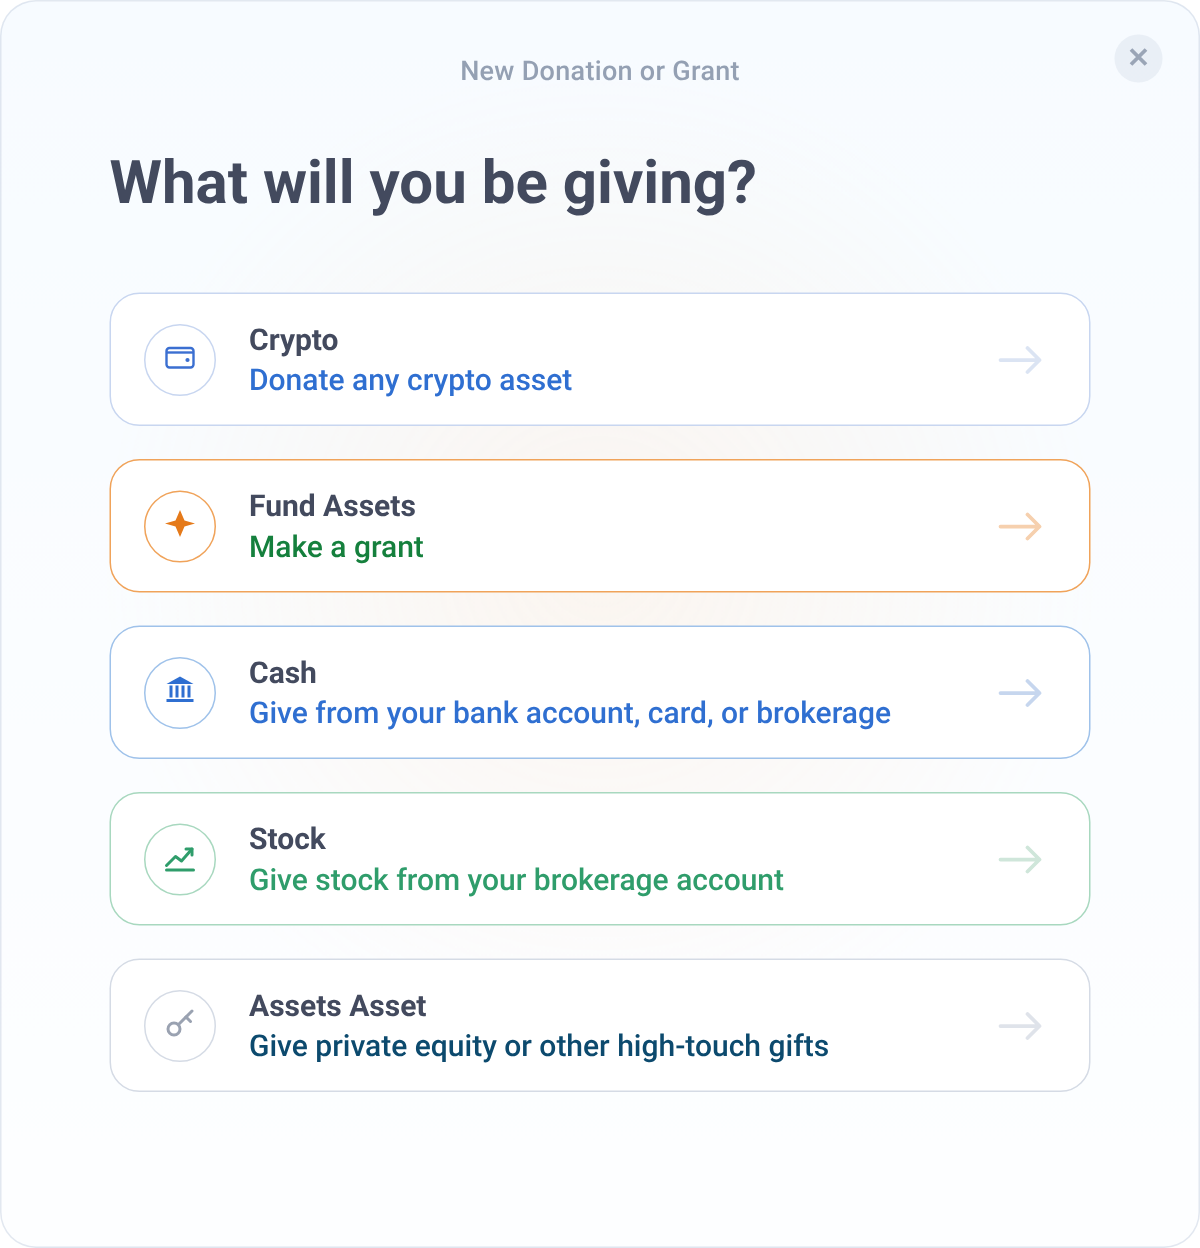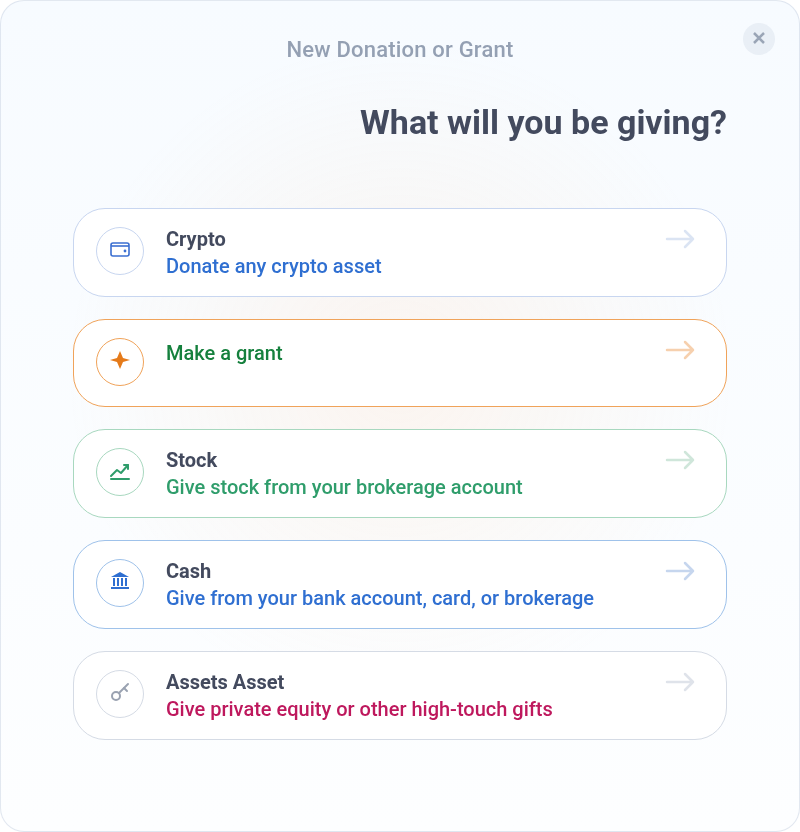--- a/index.html
+++ b/index.html
@@ -29,41 +29,41 @@
     border-radius: 50%;
     background: rgba(220,228,238,0.5);
     display: flex;
     align-items: center;
     justify-content: center;
     cursor: pointer;
   }
   .close-btn svg { width: 14px; height: 14px; stroke: #9aa5b6; stroke-width: 2.5; fill: none; }
   .eyebrow {
     text-align: center;
-    font-size: 22px;
+    font-size: 18px;
     color: #94a0b3;
     font-weight: 500;
     letter-spacing: 0.2px;
     margin-top: 8px;
   }
   .headline {
-    text-align: right;
-    font-size: 34px;
+    text-align: left;
+    font-size: 40px;
     font-weight: 700;
     color: #434a5e;
     margin-top: 40px;
-    margin-bottom: 66px;
+    margin-bottom: 50px;
   }
   .options { display: flex; flex-direction: column; gap: 22px; }
   .option {
     display: flex;
-    align-items: flex-start;
+    align-items: center;
     background: #ffffff;
     border: 1.5px solid;
-    border-radius: 32px;
+    border-radius: 20px;
     padding: 18px 28px 18px 22px;
     cursor: pointer;
     min-height: 88px;
   }
   .option.crypto  { border-color: #c8d6f0; }
   .option.fund    { border-color: #f0a35a; }
   .option.cash    { border-color: #9fc2ea; }
   .option.stock   { border-color: #a8d8bf; }
   .option.complex { border-color: #d5dbe5; }
   .icon-ring {
@@ -78,21 +78,21 @@
   .option.cash   .icon-ring  { border-color: #9fc2ea; }
   .option.stock  .icon-ring  { border-color: #a8d8bf; }
   .option.complex .icon-ring { border-color: #d5dbe5; }
   .option .texts { margin-left: 22px; flex: 1; }
   .option .title { font-size: 20px; font-weight: 700; color: #434a5e; }
   .option .subtitle { font-size: 20px; margin-top: 3px; font-weight: 500; }
   .option.crypto  .subtitle { color: #2f6fd1; }
   .option.fund    .subtitle { color: #15803d; }
   .option.cash    .subtitle { color: #2f6fd1; }
   .option.stock   .subtitle { color: #2f9d6b; }
-  .option.complex .subtitle { color: #be185d; }
+  .option.complex .subtitle { color: #0c4a6e; }
   .arrow { width: 34px; height: 24px; flex-shrink: 0; }
   .option.crypto  .arrow svg { stroke: #dbe4f3; }
   .option.fund    .arrow svg { stroke: #f6d0ae; }
   .option.cash    .arrow svg { stroke: #c6d6ee; }
   .option.stock   .arrow svg { stroke: #cfe6da; }
   .option.complex .arrow svg { stroke: #dfe3ea; }
   .arrow svg { width: 34px; height: 24px; fill: none; stroke-width: 2.5; stroke-linecap: round; stroke-linejoin: round; }
   .ico svg { width: 24px; height: 24px; }
 </style>
 </head>
@@ -136,42 +136,22 @@
 
     <div class="option fund">
       <div class="icon-ring">
         <span class="ico">
           <svg viewBox="0 0 24 24">
             <path d="M12 3 L15 10 L22 12 L15 14 L12 21 L9 14 L2 12 L9 10 Z" fill="#e57a1a"></path>
           </svg>
         </span>
       </div>
       <div class="texts">
+        <div class="title">Fund Assets</div>
         <div class="subtitle">Make a grant</div>
-      </div>
-      <div class="arrow">
-        <svg viewBox="0 0 34 24">
-            <path d="M3 12h26M21 4l8 8-8 8"></path>
-          </svg>
-      </div>
-    </div>
-
-    <div class="option stock">
-      <div class="icon-ring">
-        <span class="ico">
-          <svg viewBox="0 0 24 24" fill="none" stroke="#2f9d6b" stroke-width="2" stroke-linecap="round" stroke-linejoin="round">
-            <path d="M3 18 L9 12 L13 15 L20 7"></path>
-            <path d="M16 7h4v4"></path>
-            <path d="M3 21h18"></path>
-          </svg>
-        </span>
-      </div>
-      <div class="texts">
-        <div class="title">Stock</div>
-        <div class="subtitle">Give stock from your brokerage account</div>
       </div>
       <div class="arrow">
         <svg viewBox="0 0 34 24">
             <path d="M3 12h26M21 4l8 8-8 8"></path>
           </svg>
       </div>
     </div>
 
     <div class="option cash">
       <div class="icon-ring">
@@ -190,20 +170,41 @@
         <div class="title">Cash</div>
         <div class="subtitle">Give from your bank account, card, or brokerage</div>
       </div>
       <div class="arrow">
         <svg viewBox="0 0 34 24">
             <path d="M3 12h26M21 4l8 8-8 8"></path>
           </svg>
       </div>
     </div>
 
+    <div class="option stock">
+      <div class="icon-ring">
+        <span class="ico">
+          <svg viewBox="0 0 24 24" fill="none" stroke="#2f9d6b" stroke-width="2" stroke-linecap="round" stroke-linejoin="round">
+            <path d="M3 18 L9 12 L13 15 L20 7"></path>
+            <path d="M16 7h4v4"></path>
+            <path d="M3 21h18"></path>
+          </svg>
+        </span>
+      </div>
+      <div class="texts">
+        <div class="title">Stock</div>
+        <div class="subtitle">Give stock from your brokerage account</div>
+      </div>
+      <div class="arrow">
+        <svg viewBox="0 0 34 24">
+            <path d="M3 12h26M21 4l8 8-8 8"></path>
+          </svg>
+      </div>
+    </div>
+
     <div class="option complex">
       <div class="icon-ring">
         <span class="ico">
           <svg viewBox="0 0 24 24" fill="none" stroke="#9aa2b1" stroke-width="2" stroke-linecap="round" stroke-linejoin="round">
             <circle cx="8" cy="16" r="4"></circle>
             <path d="M11 13 L20 4"></path>
             <path d="M16 8 L19 11"></path>
           </svg>
         </span>
       </div>

